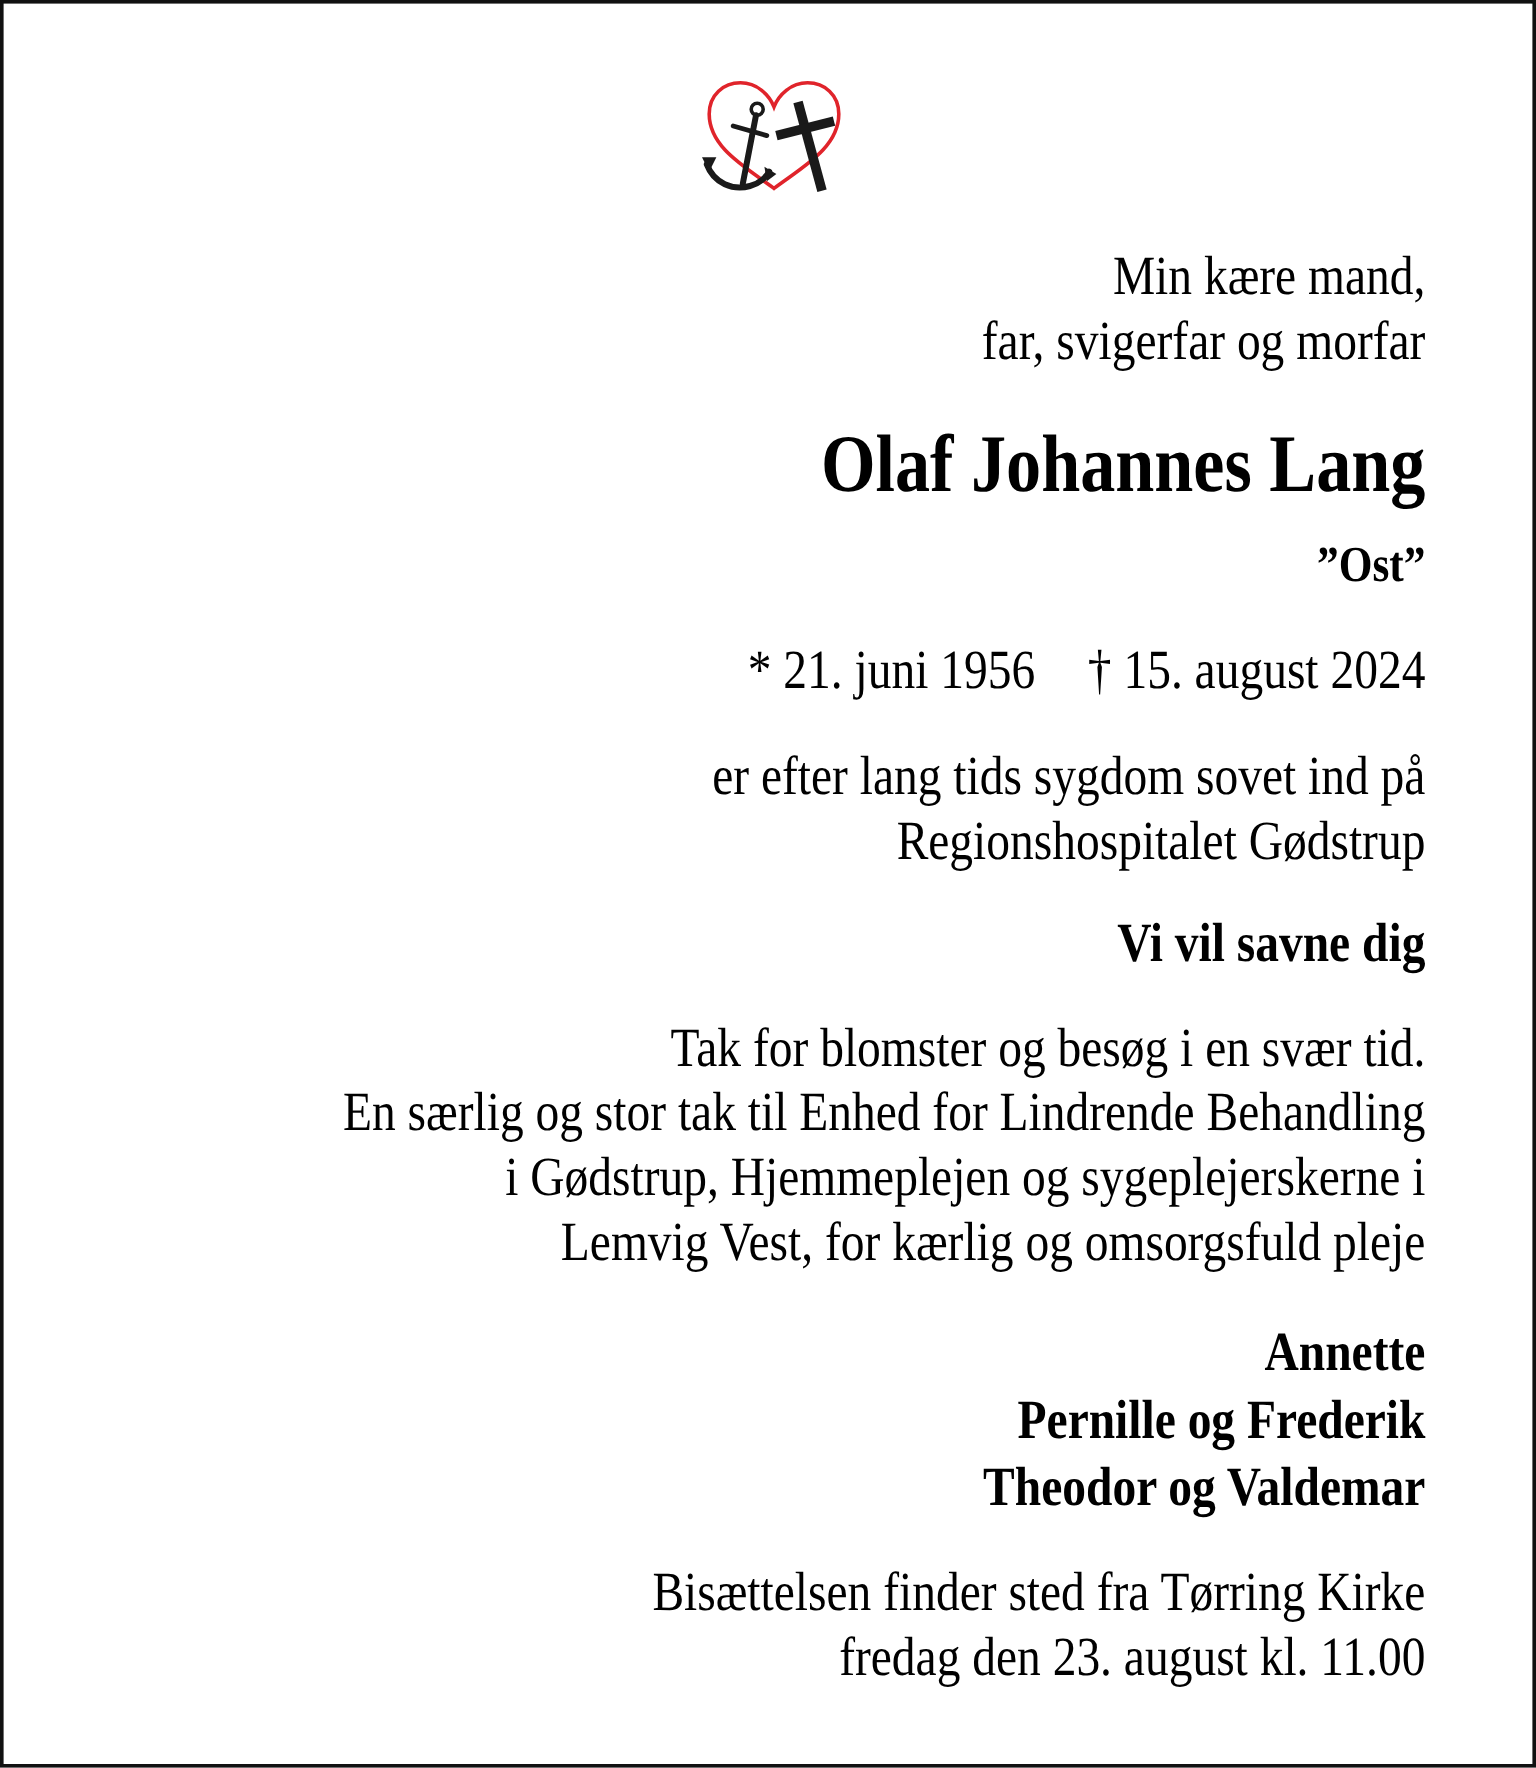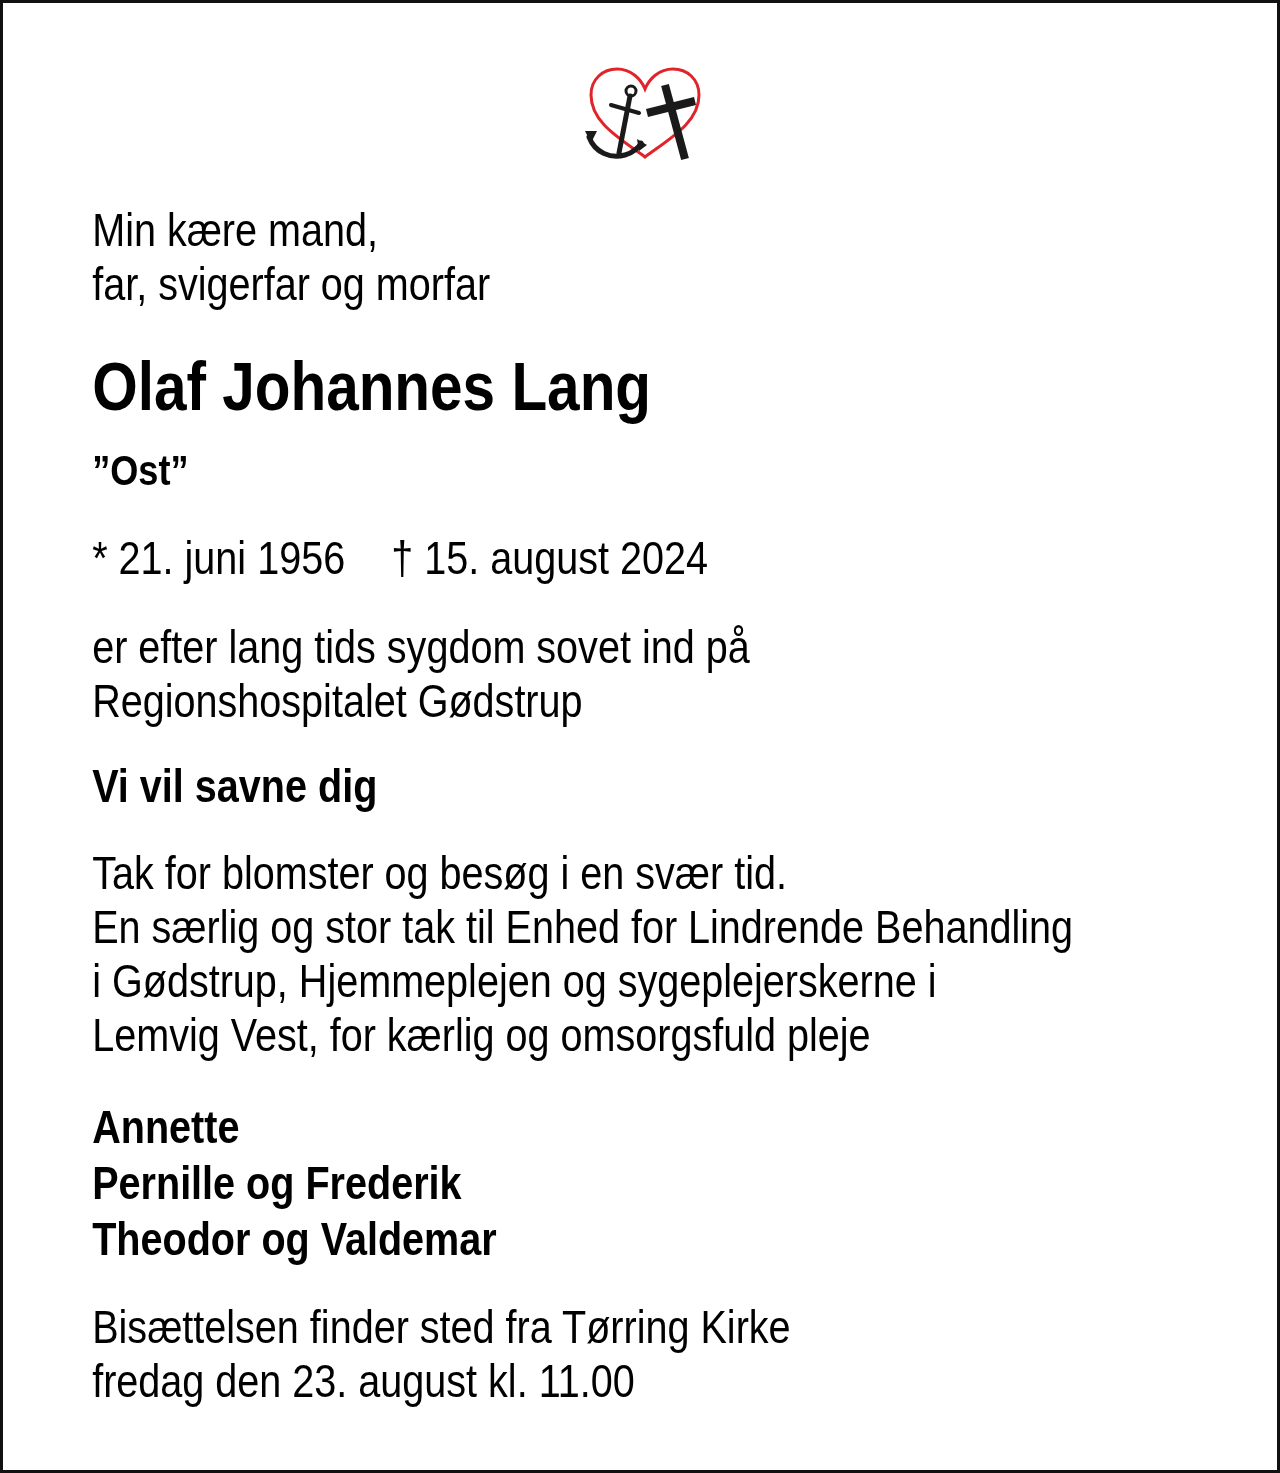--- a/index.html
+++ b/index.html
@@ -2,23 +2,23 @@
 <html><head>
   <meta charset="utf-8">
   <style>
     html, body { margin: 0; padding: 0; background: #ffffff; }
     body { width: 1280px; height: 1473px; overflow: hidden; }
     .frame {
       position: absolute; left: 0; top: 0;
       width: 1274px; height: 1467px;
       border: 3px solid #111111;
       background: #ffffff;
-      font-family: Liberation Sans, sans-serif;
+      font-family: Liberation Serif, serif;
       color: #000000;
-      text-align: left;
+      text-align: right;
     }
     .line {
       position: absolute; left: 0; right: 0;
       white-space: nowrap;
       transform-origin: center;
     }
     .reg { font-size: 46px; line-height: 54px; transform: scaleX(0.86); }
     .name { font-size: 68px; font-weight: bold; line-height: 76px; transform: scaleX(0.86); }
     .nick { font-size: 42px; font-weight: bold; line-height: 50px; transform: scaleX(0.86); }
     .bold { font-size: 46px; font-weight: bold; line-height: 54px; transform: scaleX(0.86); }

